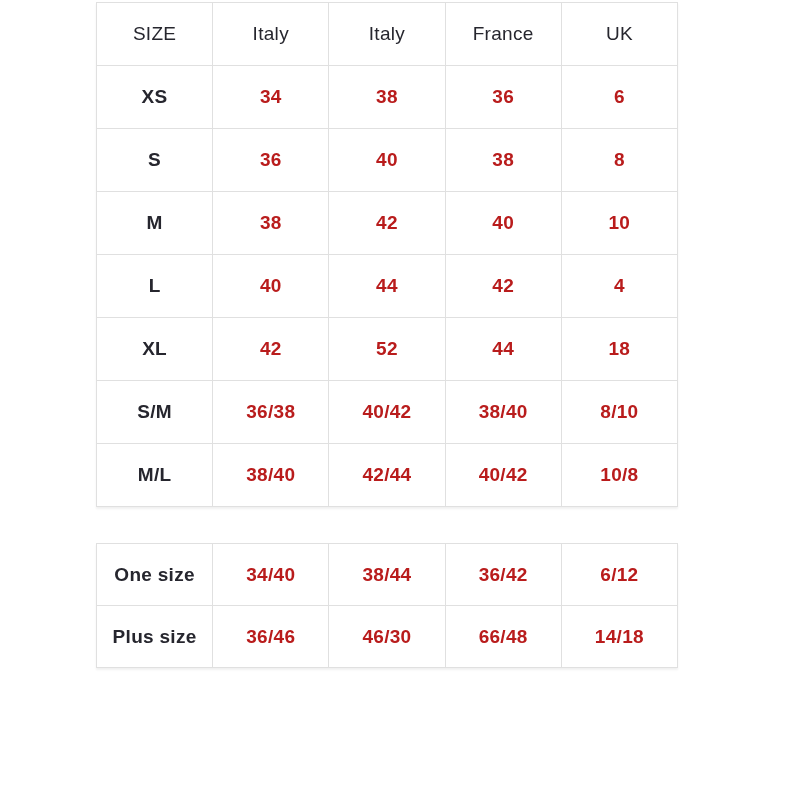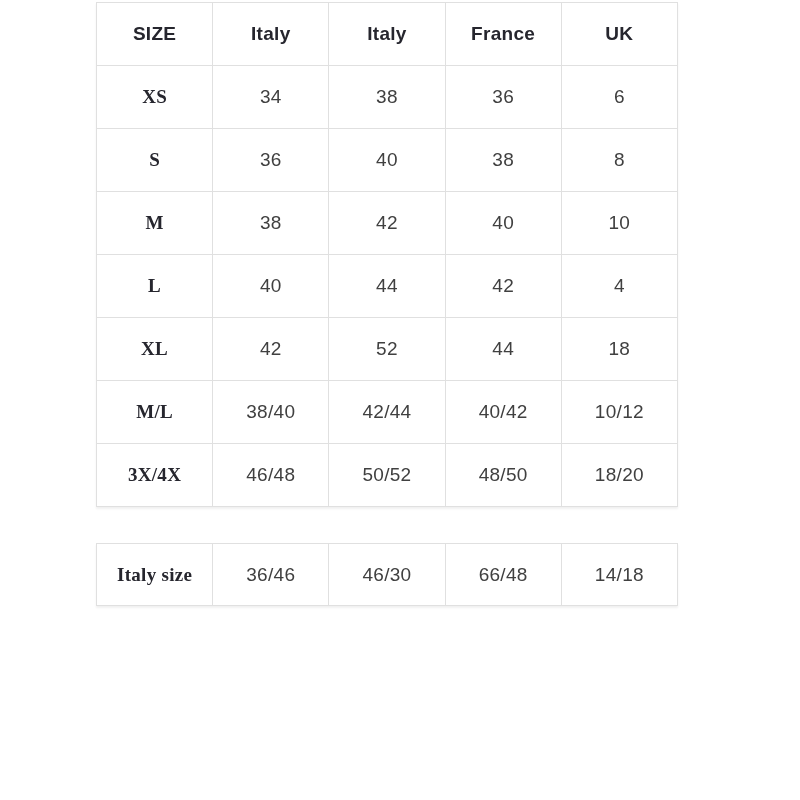--- a/index.html
+++ b/index.html
@@ -34,31 +34,30 @@
     text-align: center;
     vertical-align: middle;
     font-size: 19px;
     letter-spacing: 0.3px;
     padding: 0;
   }
   #table-main th { height: 62px; }
   #table-main td { height: 62px; }
   #table-extra td { height: 61px; }
   th.col-header {
-    font-weight: bold;
+    font-weight: normal;
     color: #26262e;
   }
   td.row-label {
     font-weight: bold;
     color: #26262e;
-    font-family: Liberation Serif, serif;
   }
   td.value-cell {
-    font-weight: normal;
-    color: #404040;
+    font-weight: bold;
+    color: #b91c1c;
   }
   .table-gap {
     height: 36px;
   }
 </style>
 </head>
 <body>
 
 <div class="page">
   <div class="tables-wrap">
@@ -103,42 +102,49 @@
           <td class="value-cell">4</td>
         </tr>
         <tr>
           <td class="row-label">XL</td>
           <td class="value-cell">42</td>
           <td class="value-cell">52</td>
           <td class="value-cell">44</td>
           <td class="value-cell">18</td>
         </tr>
         <tr>
+          <td class="row-label">S/M</td>
+          <td class="value-cell">36/38</td>
+          <td class="value-cell">40/42</td>
+          <td class="value-cell">38/40</td>
+          <td class="value-cell">8/10</td>
+        </tr>
+        <tr>
           <td class="row-label">M/L</td>
           <td class="value-cell">38/40</td>
           <td class="value-cell">42/44</td>
           <td class="value-cell">40/42</td>
-          <td class="value-cell">10/12</td>
-        </tr>
-        <tr>
-          <td class="row-label">3X/4X</td>
-          <td class="value-cell">46/48</td>
-          <td class="value-cell">50/52</td>
-          <td class="value-cell">48/50</td>
-          <td class="value-cell">18/20</td>
+          <td class="value-cell">10/8</td>
         </tr>
       </tbody>
     </table>
 
     <div class="table-gap"></div>
 
     <table class="size-table" id="table-extra">
       <tbody>
         <tr>
-          <td class="row-label">Italy size</td>
+          <td class="row-label">One size</td>
+          <td class="value-cell">34/40</td>
+          <td class="value-cell">38/44</td>
+          <td class="value-cell">36/42</td>
+          <td class="value-cell">6/12</td>
+        </tr>
+        <tr>
+          <td class="row-label">Plus size</td>
           <td class="value-cell">36/46</td>
           <td class="value-cell">46/30</td>
           <td class="value-cell">66/48</td>
           <td class="value-cell">14/18</td>
         </tr>
       </tbody>
     </table>
 
   </div>
 </div>

